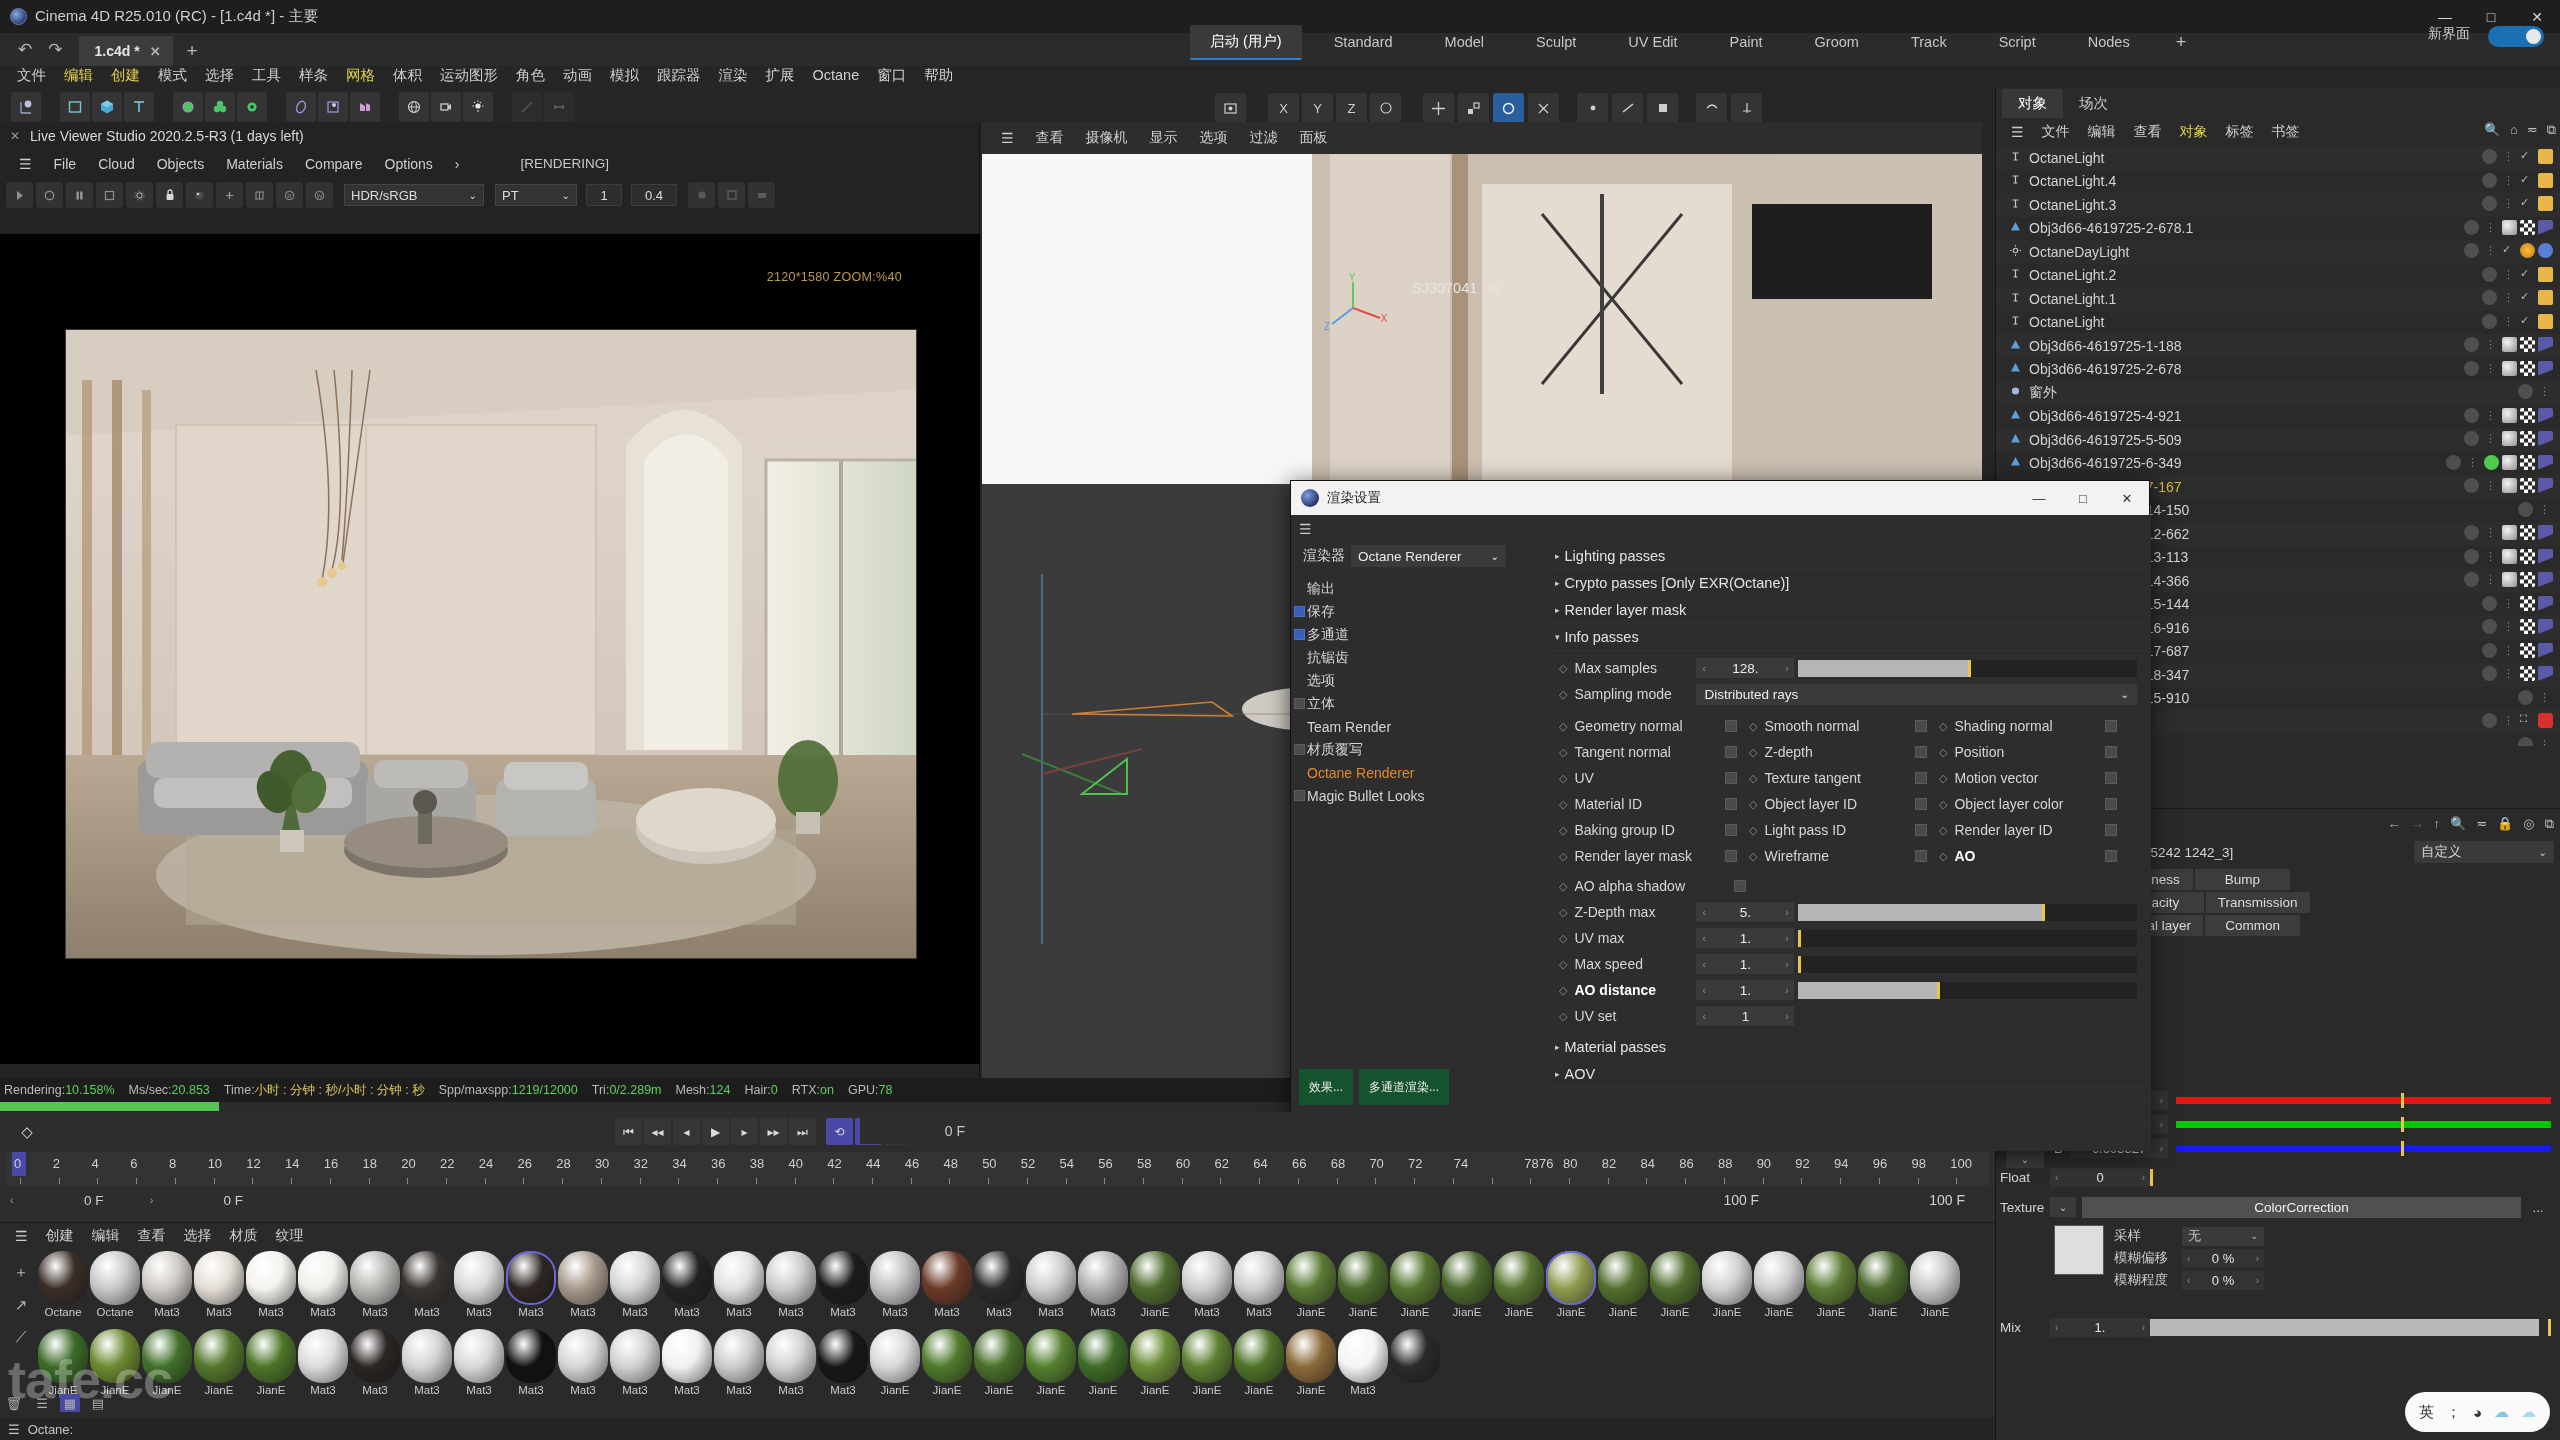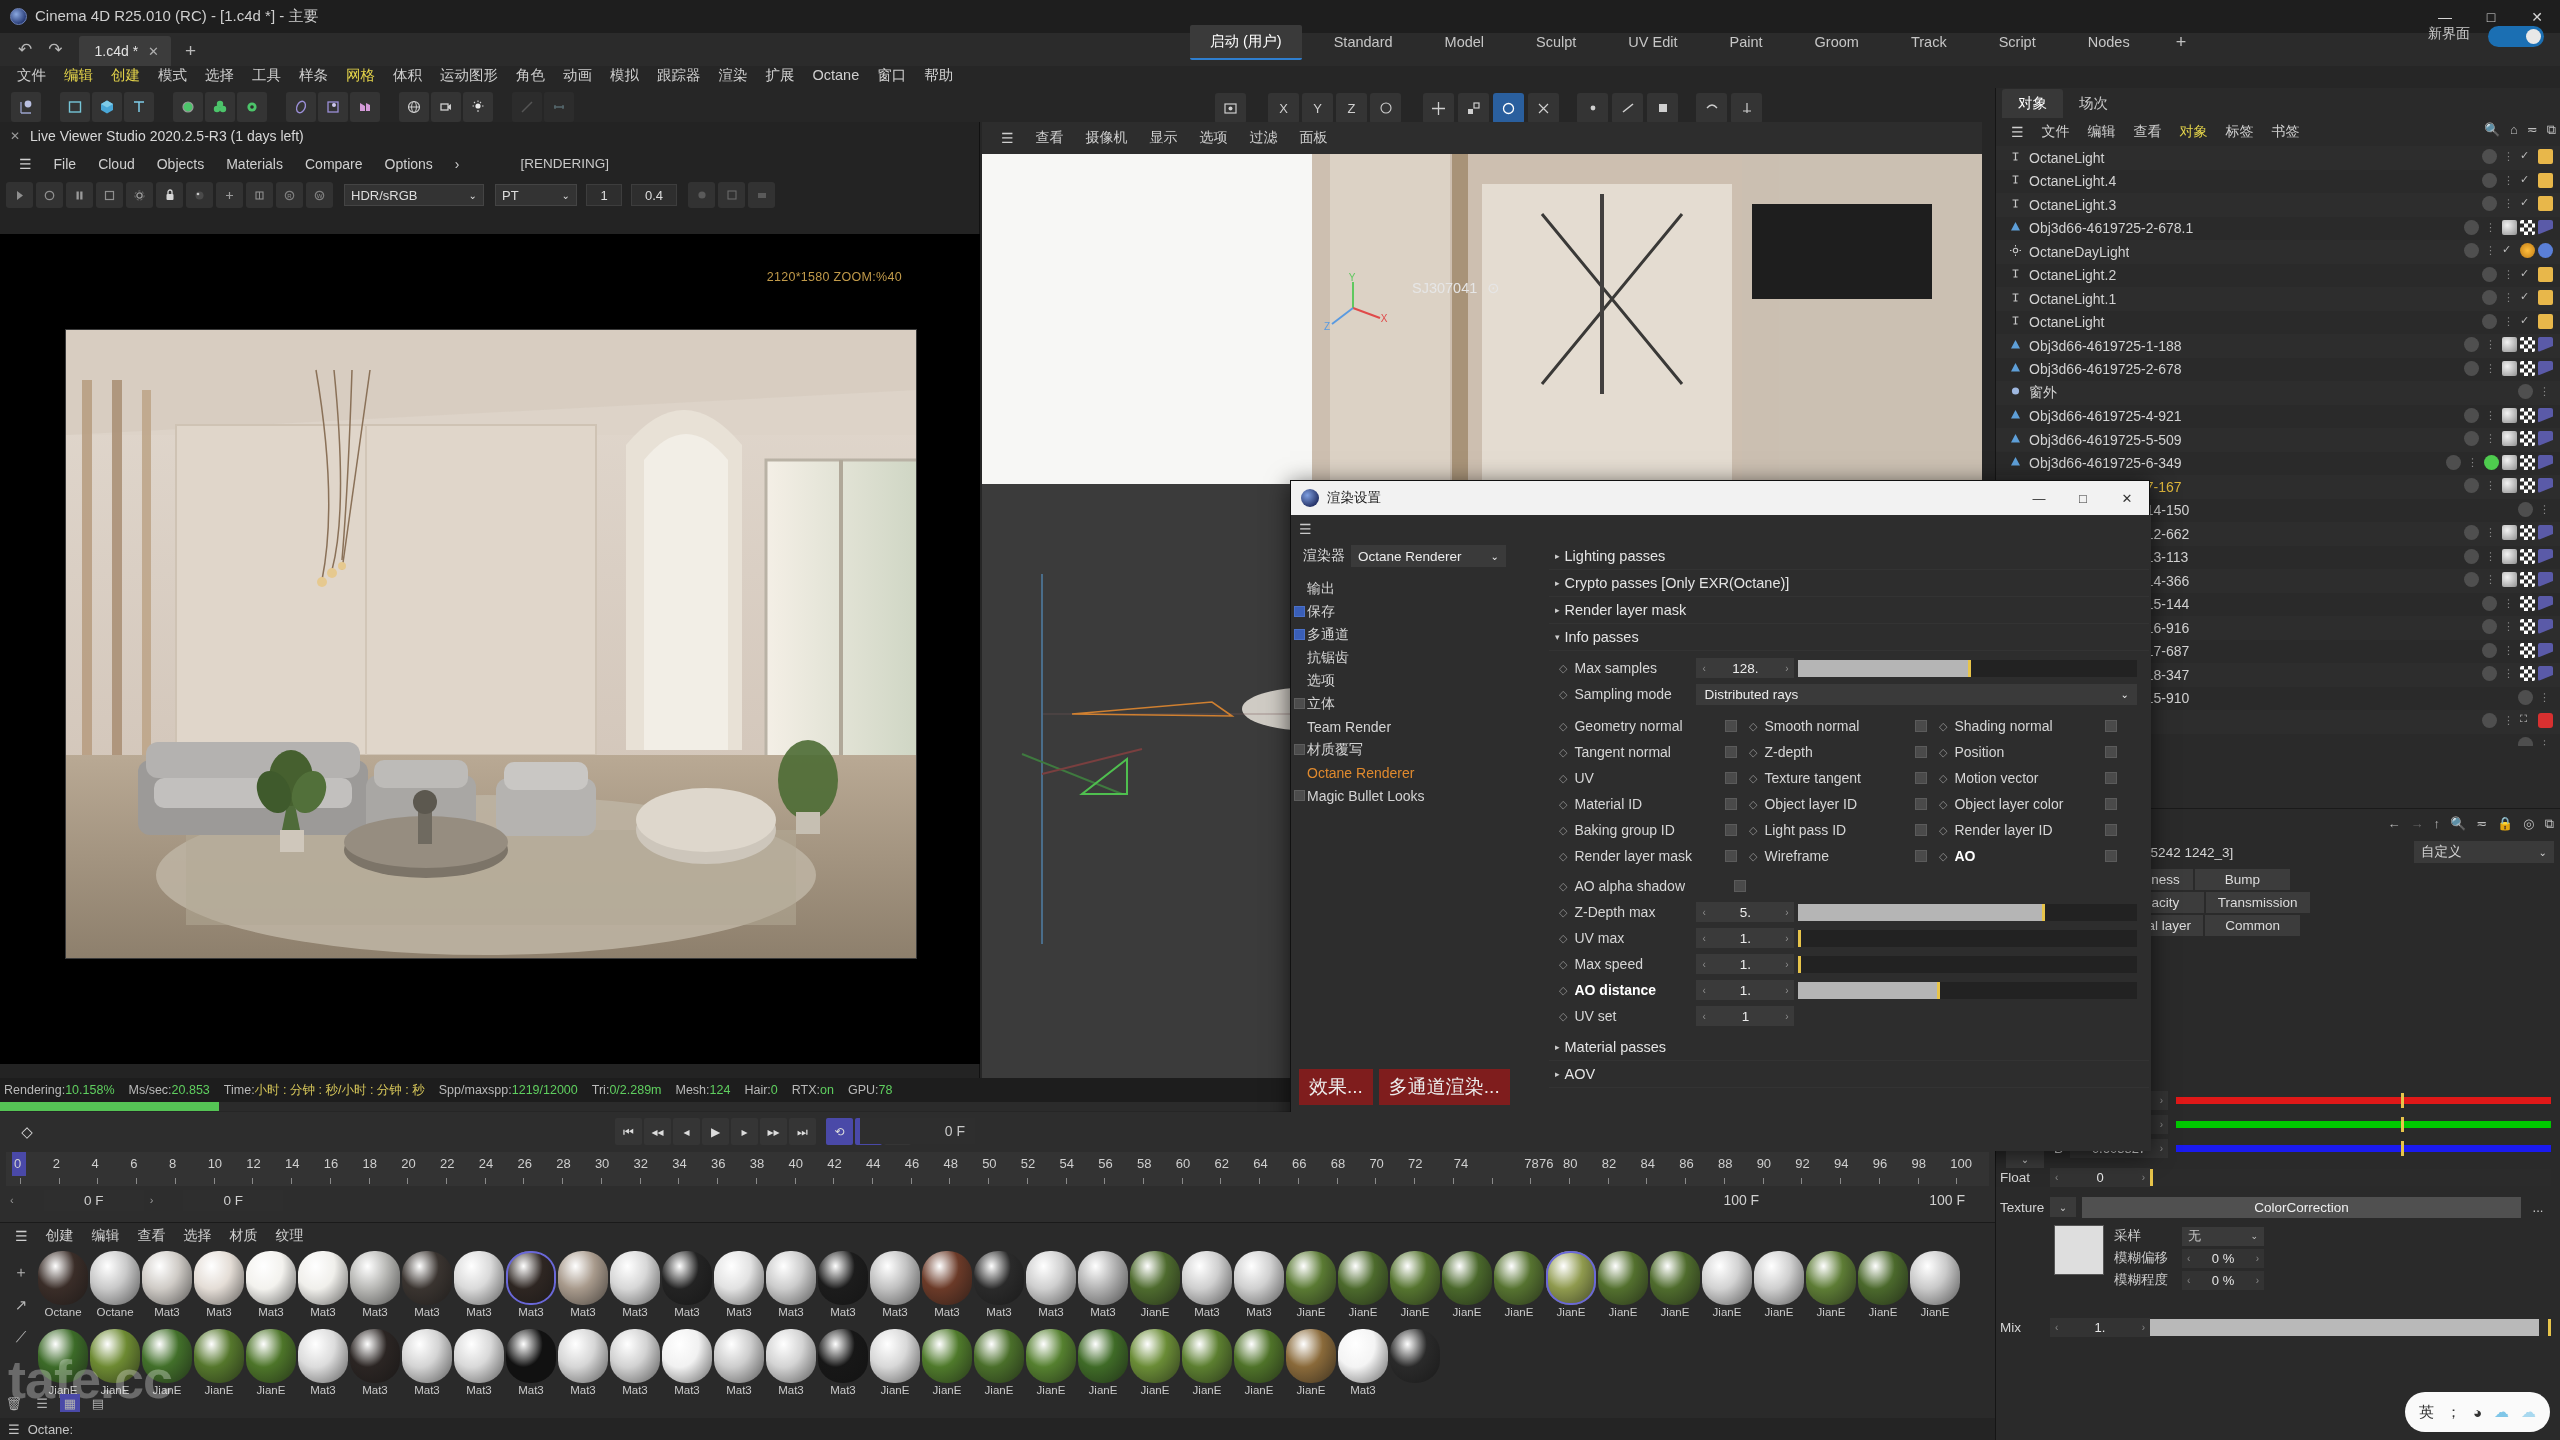--- a/index.html
+++ b/index.html
@@ -15,21 +15,21 @@
     border:1px solid #6d81b5; flex:none;}
   .win-btns { position:absolute; right:0; top:0; height:33px; display:flex; }
   .win-btn { width:46px;height:33px;display:flex;align-items:center;justify-content:center;
     font-size:14px;color:#d5d5d5;}
 
   
   .tabstrip { position:absolute; left:0; top:33px; width:2560px; height:33px; background:#2b2b2b;
     display:flex; align-items:flex-end; }
   .undo-redo { display:flex; align-items:center; gap:16px; padding:0 16px 6px 18px; font-size:17px; color:#b6b6b6;}
   .doctab { height:30px; background:#3c3c3c; display:flex; align-items:center; gap:10px;
-    padding:0 12px 0 16px; font-size:14px; color:#e4e4e4; border-radius:3px 3px 0 0;}
+    padding:0 12px 0 16px; font-size:14px; color:#e4e4e4; border-radius:3px 3px 0 0;font-weight:bold;}
   .doctab .x { font-size:13px; color:#b0b0b0;}
   .addtab { padding:0 14px 4px; font-size:19px; color:#b9b9b9; }
 
   
   .menubar { position:absolute; left:0; top:60px; width:1240px; height:30px;
     display:flex; align-items:center; padding-left:8px; gap:0; font-size:14.5px;}
   .menubar .mi { padding:3px 9px; color:#cfcfcf; white-space:nowrap;}
   .menubar .mi.hl { color:#e5d54a; }
 
   
@@ -175,21 +175,21 @@
     justify-content:space-between; padding:0 7px; font-size:13.5px; color:#ececec;}
   .rs-tree { margin-top:8px; }
   .rs-titem { height:23px; display:flex; align-items:center; padding-left:16px; font-size:14px;
      color:#d4d4d4; position:relative; }
   .rs-titem .cb { position:absolute; left:3px; width:11px; height:11px; background:#3f3f3f;
      border:1px solid #5a5a5a;}
   .rs-titem .cb.on { background:#3a5fb8; border-color:#4a70c8;}
   .rs-titem .cb.gray { background:#4c4c4c; border-color:#5d5d5d;}
   .rs-titem.sel { color:#e08a2e; }
   .rs-btnrow { position:absolute; left:8px; bottom:46px; display:flex; gap:6px;}
-  .rs-btn { height:23px; padding:18px 10px; background:#7f1d1d; font-size:19px; color:#ececec;
+  .rs-btn { height:23px; padding:18px 10px; background:#14532d; font-size:12px; color:#ececec;
     display:flex; align-items:center;}
   .rs-mypreset { position:absolute; left:26px; bottom:18px; font-size:13.5px; color:#d88a2c;}
   .rs-mypreset-ic { position:absolute; left:6px; bottom:18px; font-size:12px; color:#d88a2c;}
   .rs-right { position:absolute; left:258px; top:28px; width:600px; height:608px; }
   .rs-sec { height:27px; display:flex; align-items:center; padding-left:6px; font-size:14.5px;
      color:#e4e4e4; border-bottom:1px solid #333;}
   .rs-sec .tri { font-size:9px; margin-right:5px; color:#cfcfcf; }
   .rs-param { display:flex; align-items:center; height:26px; padding-left:10px; font-size:14px; color:#d6d6d6;}
   .rs-param .dia { color:#8f8f8f; margin-right:7px; font-size:11px;}
   .rs-param .pl { width:122px; }

